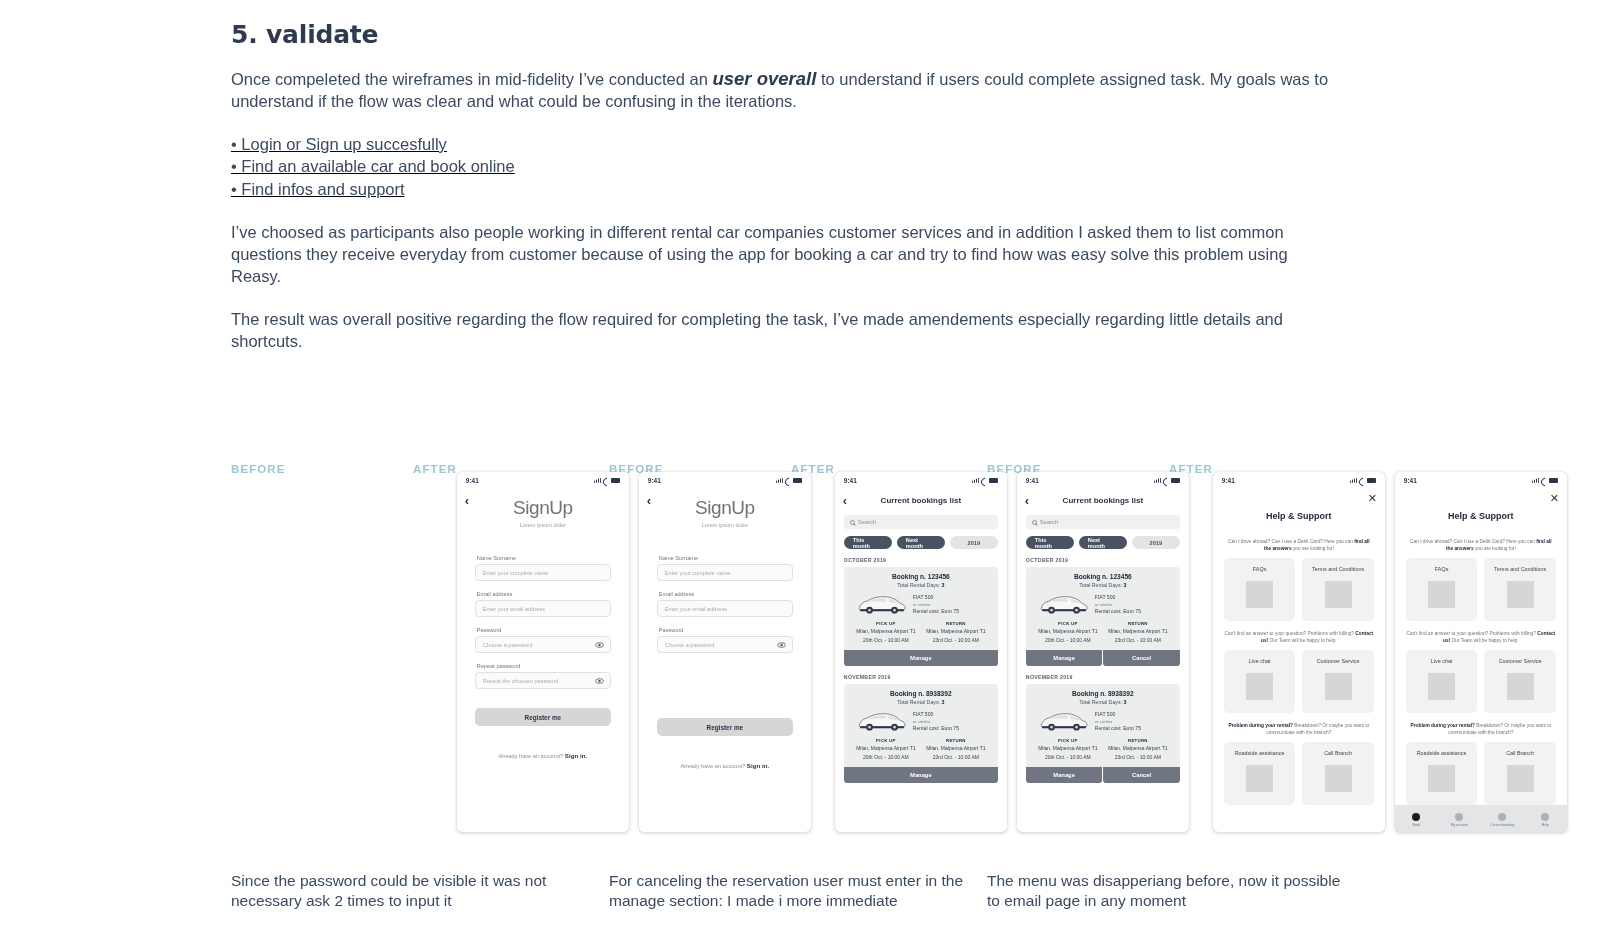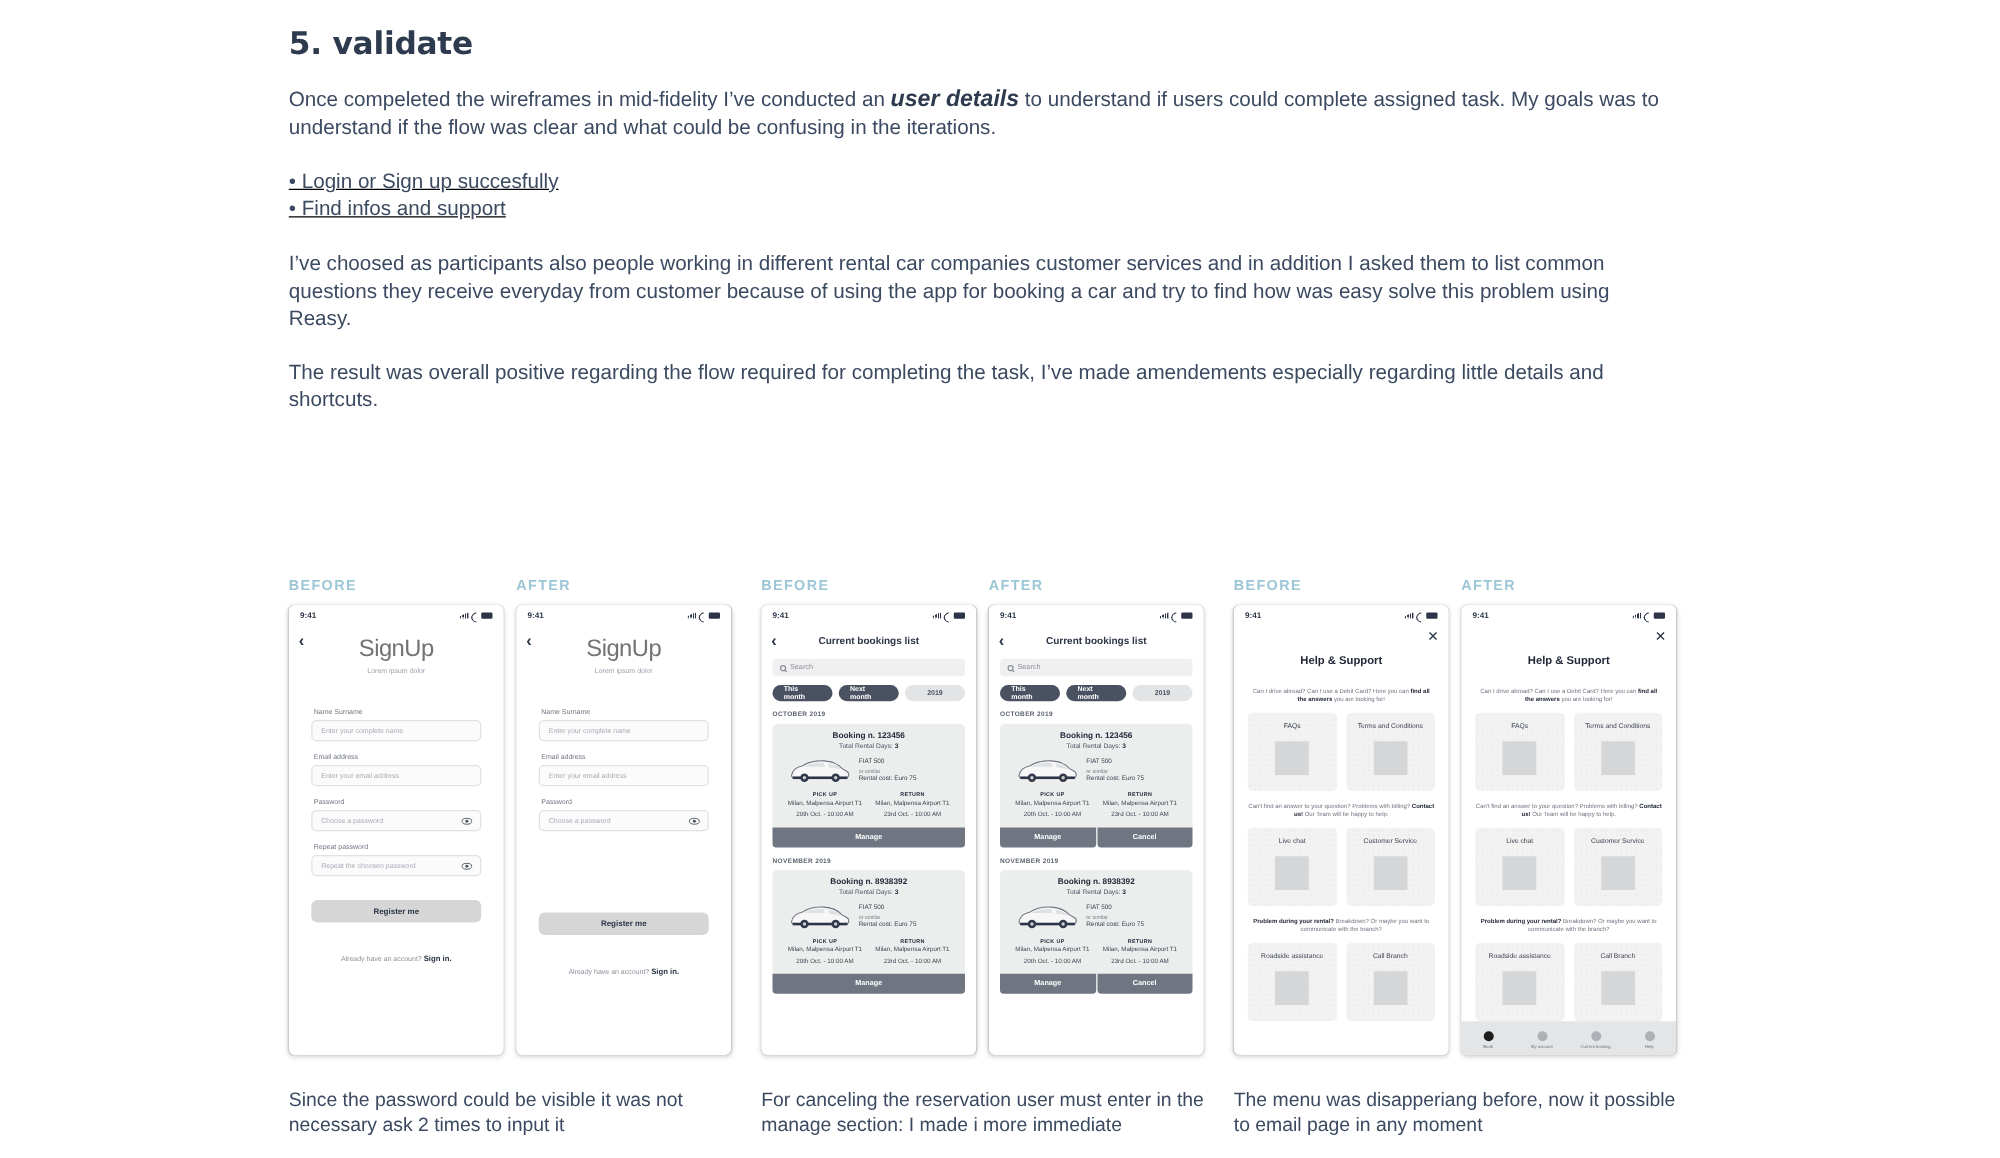--- a/index.html
+++ b/index.html
@@ -44,21 +44,21 @@
 
   
   .mockups {
     position: absolute;
     left: 231px;
     top: 463px;
     width: 1340px;
     display: flex;
     gap: 0px;
   }
-  .group { display: flex; flex-direction: column; }
+  .group { display: flex; flex-direction: row; }
   .group.g1 { width: 378px; }
   .group.g2 { width: 378px; margin-left: 0px; }
   .group.g3 { width: 378px; }
   .pair-labels { display: flex; }
   .pair-labels .lbl {
     font-size: 11.5px;
     letter-spacing: 1.1px;
     font-weight: 600;
     color: #9cc6d6;
   }
@@ -229,26 +229,27 @@
 </style>
 </head>
 <body>
 
 <div class="page">
 
   <div class="content">
     <h1 class="section-title">5. validate</h1>
 
     <p class="body-text">
-      <span>Once compeleted the wireframes in mid-fidelity I’ve conducted an </span><span class="bold-ital">user details</span><span> to understand if users could complete assigned task. My goals was to understand if the flow was clear and what could be confusing in the iterations.</span>
+      <span>Once compeleted the wireframes in mid-fidelity I’ve conducted an </span><span class="bold-ital">user overall</span><span> to understand if users could complete assigned task. My goals was to understand if the flow was clear and what could be confusing in the iterations.</span>
     </p>
 
 
     <ul class="task-list">
       <li>• Login or Sign up succesfully</li>
+      <li>• Find an available car and book online</li>
       <li>• Find infos and support</li>
     </ul>
 
     <p class="body-text narrow">I’ve choosed as participants also people working in different rental car companies customer services and in addition I asked them to list common questions they receive everyday from customer because of using the app for booking a car and try to find how was easy solve this problem using Reasy.</p>
     <p class="body-text narrow">The result was overall positive regarding the flow required for completing the task, I’ve made amendements especially regarding little details and shortcuts.</p>
   </div>
 
   <div class="mockups">
 
     <div class="group g1">

